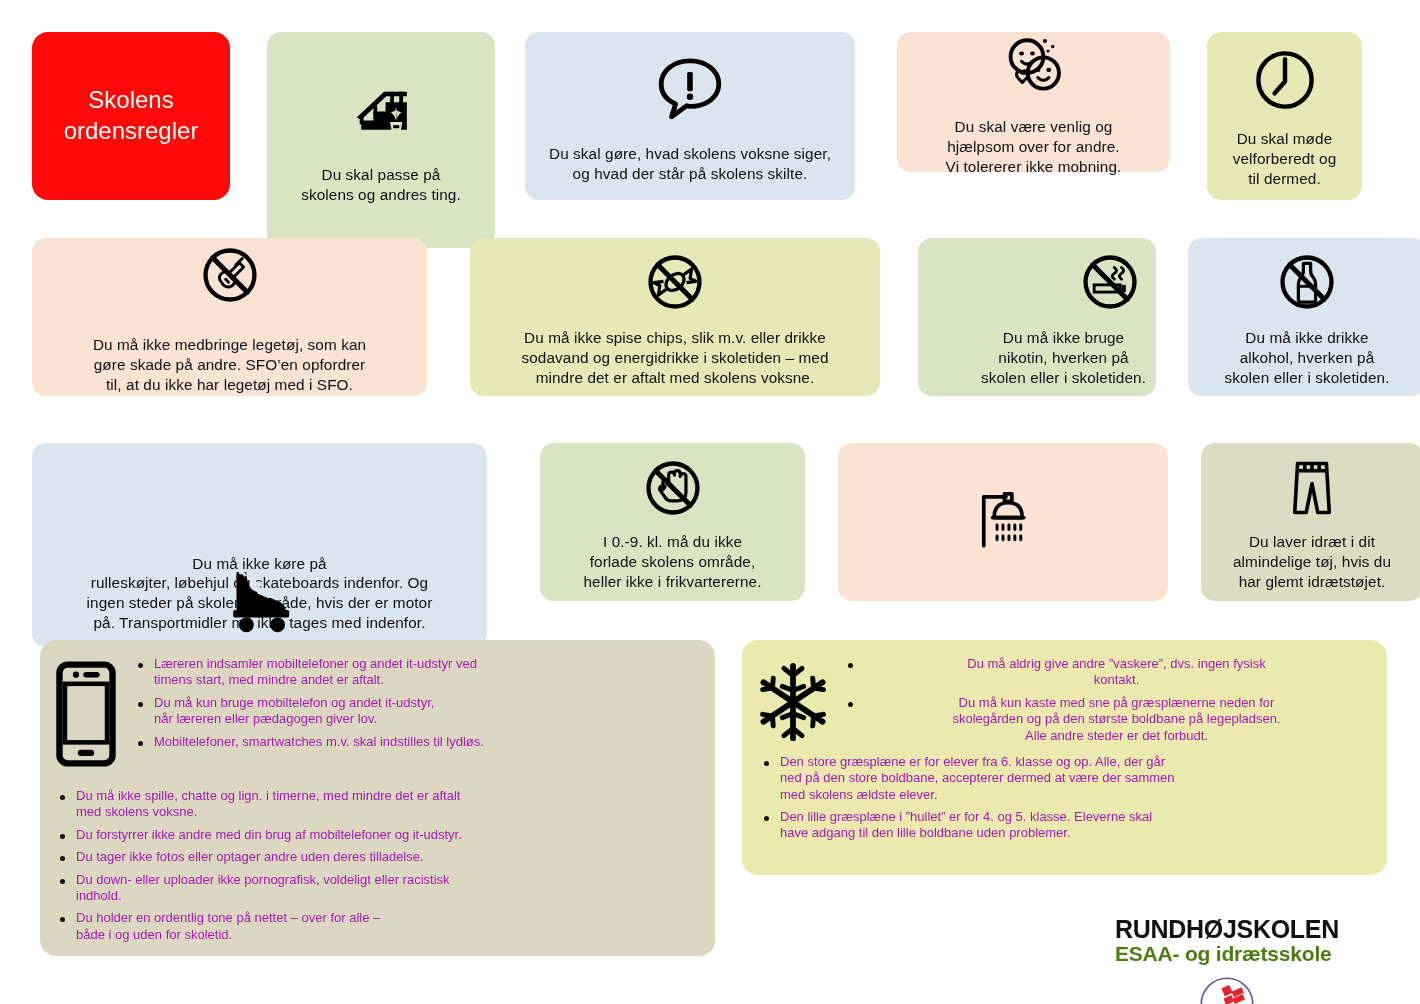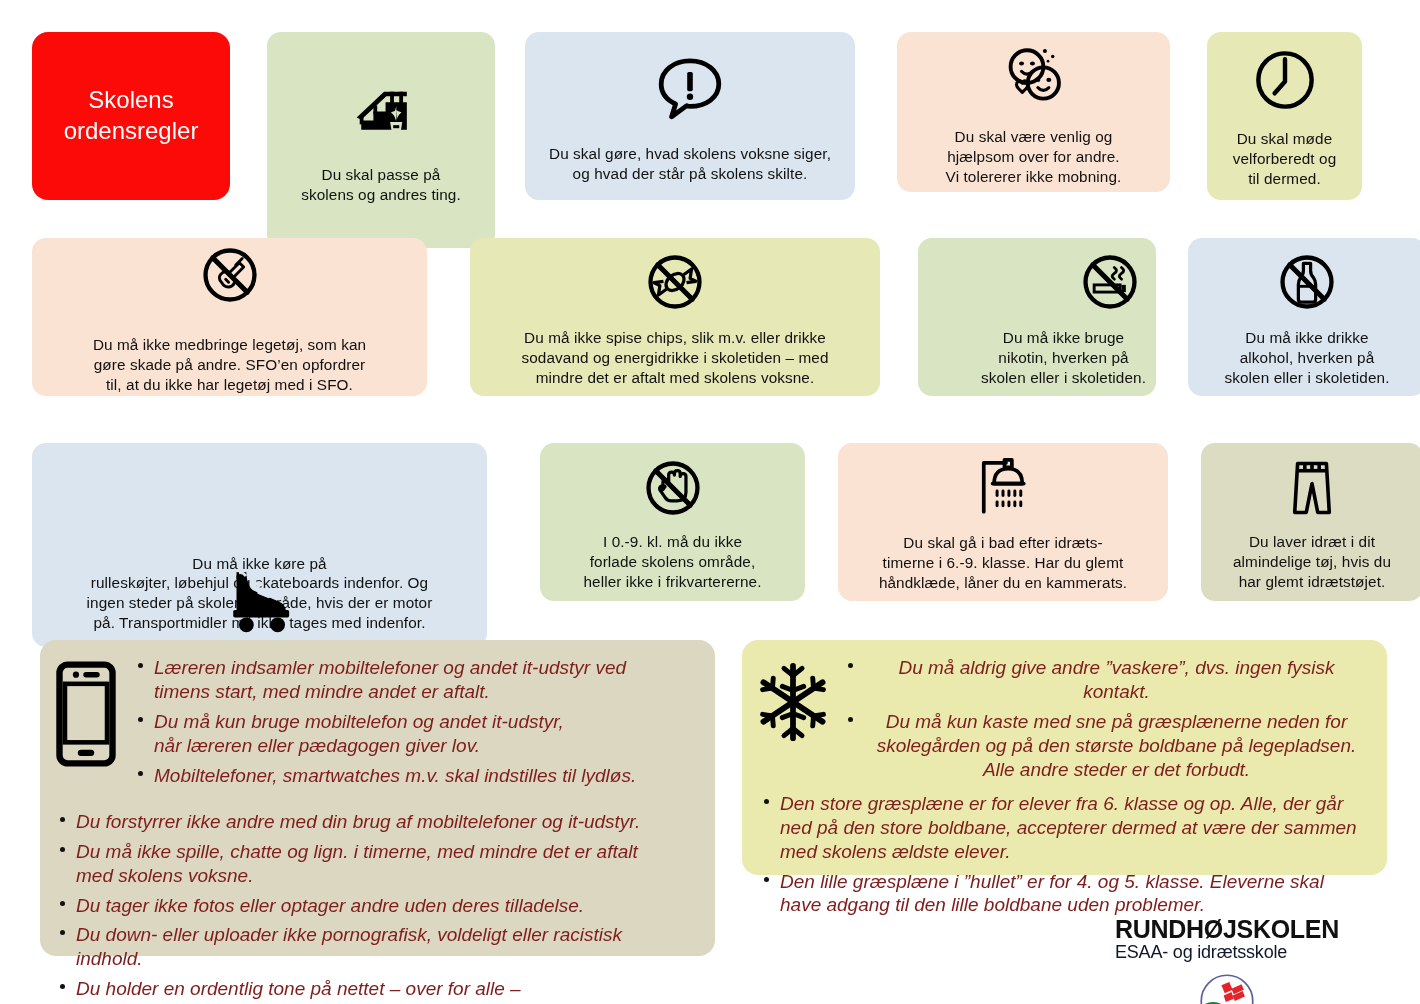--- a/index.html
+++ b/index.html
@@ -46,43 +46,42 @@
   
   .panel { position: absolute; border-radius: 16px; }
   .panel-inner { display: flex; padding: 16px 18px 12px 14px; }
   .panel-ico { flex: 0 0 auto; padding-top: 4px; }
   .panel-body { flex: 1 1 auto; }
 
   ul.blist { list-style: none; }
   ul.blist > li {
     position: relative;
     padding-left: 20px;
-    font-size: 19px;
+    font-size: 13px;
     line-height: 1.26;
-    color: #7f1d1d;
+    color: #a21caf;
     margin-bottom: 6px;
     white-space: pre-line;
-    font-style: italic;
   }
   ul.blist > li::before {
     content: "";
     position: absolute;
     left: 4px; top: 7px;
     width: 5px; height: 5px;
     border-radius: 50%;
     background: #111;
   }
   .sub-list { margin-left: 0; }
   .outer-list { margin-top: 2px; }
 
   
   #logo { position: absolute; display: flex; align-items: center; gap: 10px; }
   #logo .ltext { text-align: left; }
   #logo .l1 { font-size: 25px; font-weight: 700; letter-spacing: -0.3px; color: #111; line-height: 1.05; }
-  #logo .l2 { font-size: 18px; font-weight: 400; letter-spacing: -0.2px; color: #0f172a; line-height: 1.15; }
+  #logo .l2 { font-size: 21px; font-weight: 700; letter-spacing: -0.2px; color: #4d7c0f; line-height: 1.15; }
 </style>
 </head>
 <body>
 
 <div id="poster">
 
   <div class="row" style="left:32px; top:32px; height:168px;">
 
     <div class="title-card" style="width:198px;height:168px;margin-right:37px;">
       <div class="ttext">Skolens
@@ -118,21 +117,21 @@
         <svg width="80" height="80" viewBox="0 0 100 100">
           <path d="M50 16 C30 16 14 28 14 45 C14 56 21 65 32 70 L27 86 L46 72 C48 73 49 73 50 73 C70 73 86 62 86 45 C86 28 70 16 50 16 Z" fill="none" stroke="#000" stroke-width="6" stroke-linejoin="round"></path>
           <rect x="46.5" y="30" width="7" height="24" rx="2" fill="#000"></rect>
           <circle cx="50" cy="61" r="4" fill="#000"></circle>
         </svg>
       </div>
       <div class="ctext" style="margin-top:16px;">Du skal gøre, hvad skolens voksne siger,
 og hvad der står på skolens skilte.</div>
     </div>
 
-    <div class="card" style="width:273px;height:160px;background:#fae3d3;margin-right:37px;justify-content:center;">
+    <div class="card" style="width:273px;height:140px;background:#fae3d3;margin-right:37px;justify-content:center;">
       <div class="icon">
         <svg width="82" height="78" viewBox="0 0 100 100">
           <g fill="none" stroke="#000" stroke-width="5">
             <circle cx="41" cy="38" r="21"></circle>
             <circle cx="62" cy="59" r="20"></circle>
           </g>
           <g fill="#000">
             <ellipse cx="34" cy="34" rx="3.2" ry="2.6"></ellipse>
             <ellipse cx="48" cy="34" rx="3.2" ry="2.6"></ellipse>
             <ellipse cx="55" cy="55" rx="3.2" ry="2.6"></ellipse>
@@ -291,23 +290,20 @@
             <rect x="64" y="52" width="4" height="10" rx="2"></rect>
             <rect x="72" y="52" width="4" height="10" rx="2"></rect>
             <rect x="40" y="67" width="4" height="9" rx="2"></rect>
             <rect x="48" y="67" width="4" height="9" rx="2"></rect>
             <rect x="56" y="67" width="4" height="9" rx="2"></rect>
             <rect x="64" y="67" width="4" height="9" rx="2"></rect>
             <rect x="72" y="67" width="4" height="9" rx="2"></rect>
           </g>
         </svg>
       </div>
-      <div class="ctext" style="margin-top:8px;">Du skal gå i bad efter idræts-
-timerne i 6.-9. klasse. Har du glemt
-håndklæde, låner du en kammerats.</div>
     </div>
 
     <div class="card" style="width:222px;height:158px;background:#dcdcc3;justify-content:center;">
       <div class="icon">
         <svg width="62" height="72" viewBox="0 0 80 100">
           <g fill="none" stroke="#000" stroke-width="5" stroke-linejoin="round">
             <path d="M20 16 h40 l4 68 h-16 l-8 -40 l-8 40 h-16 Z"></path>
             <path d="M20 26 h40"></path>
             <path d="M30 16 v10"></path>
             <path d="M40 16 v10"></path>
@@ -336,23 +332,23 @@
         <ul class="blist sub-list">
           <li>Læreren indsamler mobiltelefoner og andet it-udstyr ved
 timens start, med mindre andet er aftalt.</li>
           <li>Du må kun bruge mobiltelefon og andet it-udstyr,
 når læreren eller pædagogen giver lov.</li>
           <li>Mobiltelefoner, smartwatches m.v. skal indstilles til lydløs.</li>
         </ul>
       </div>
     </div>
     <ul class="blist outer-list" style="margin:4px 18px 0 16px;">
-      <li>Du forstyrrer ikke andre med din brug af mobiltelefoner og it-udstyr.</li>
       <li>Du må ikke spille, chatte og lign. i timerne, med mindre det er aftalt
 med skolens voksne.</li>
+      <li>Du forstyrrer ikke andre med din brug af mobiltelefoner og it-udstyr.</li>
       <li>Du tager ikke fotos eller optager andre uden deres tilladelse.</li>
       <li>Du down- eller uploader ikke pornografisk, voldeligt eller racistisk
 indhold.</li>
       <li>Du holder en ordentlig tone på nettet – over for alle –
 både i og uden for skoletid.</li>
     </ul>
   </div>
 
   <div class="panel" style="left:742px; top:640px; width:645px; height:235px; background:#eaeaae;">
     <div class="panel-inner" style="padding-bottom:2px;">

